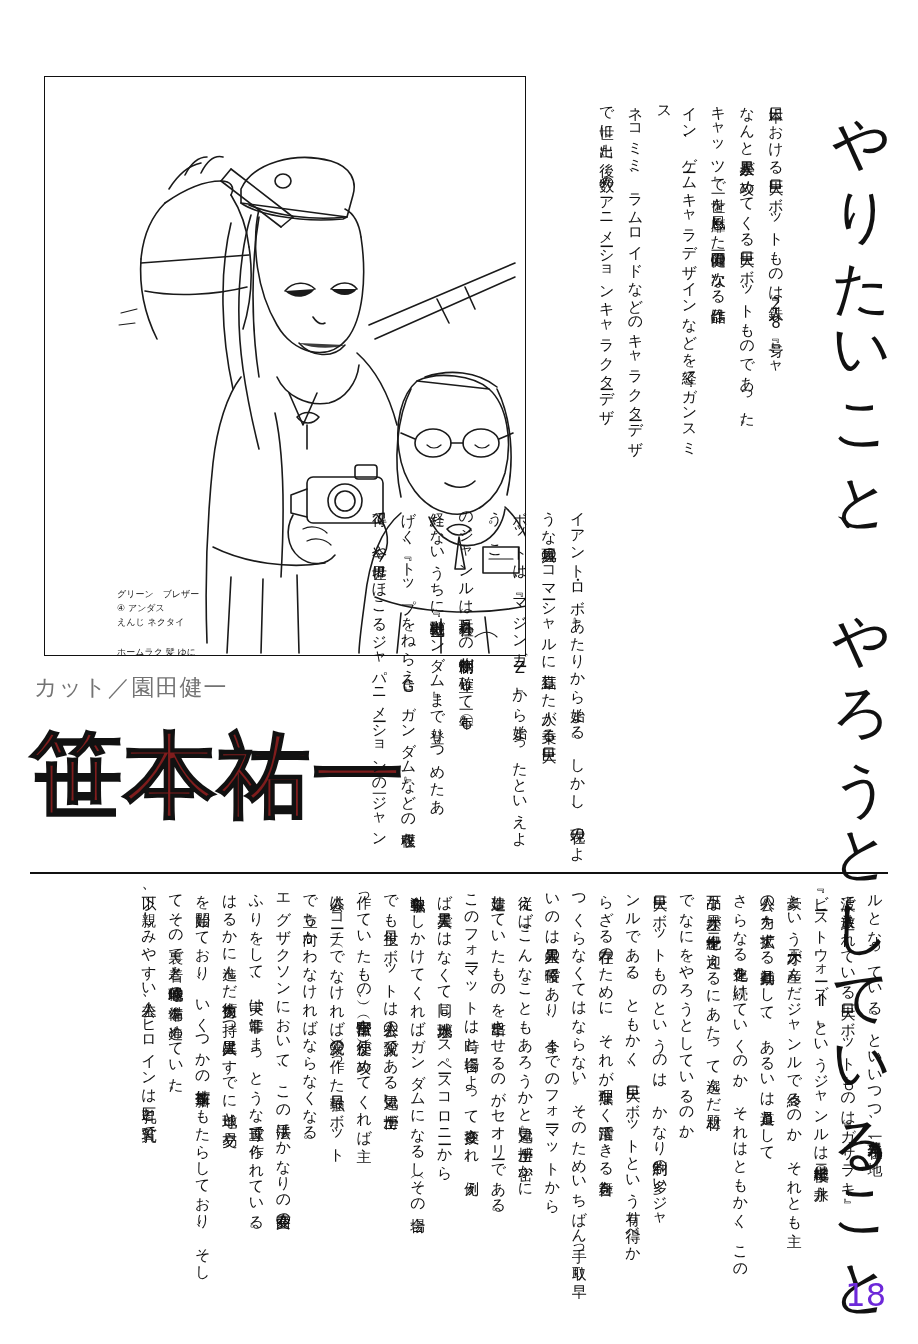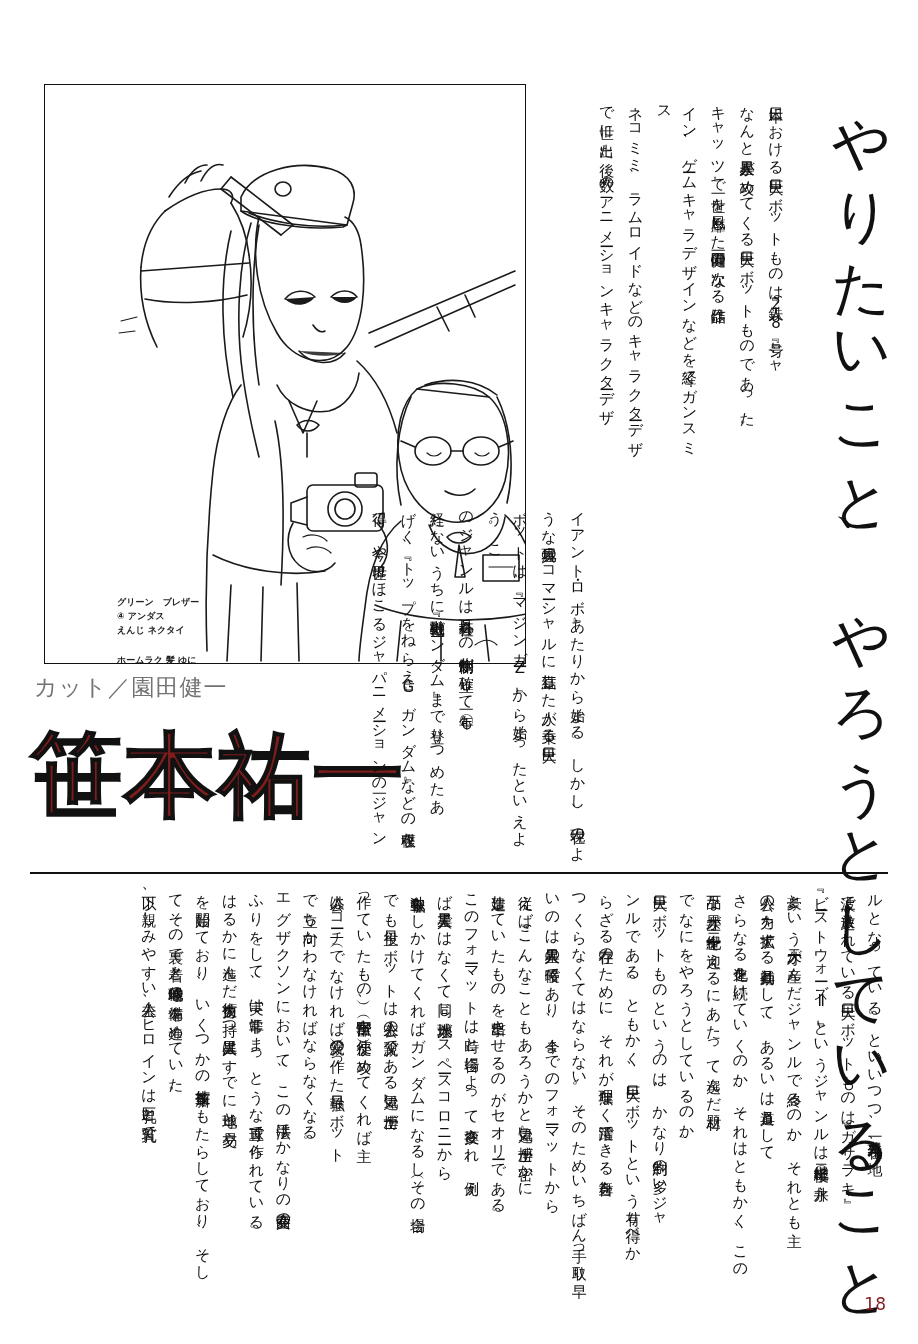--- a/index.html
+++ b/index.html
@@ -4,22 +4,22 @@
 <style>
   html,body{margin:0;padding:0;background:#ffffff;}
   body{
     width:918px;height:1344px;position:relative;overflow:hidden;
     font-family:"DejaVu Sans", sans-serif;color:#111;
   }
   .page{position:absolute;inset:0;}
 
   
   .illus{
-    position:absolute;left:44px;top:84px;width:480px;height:578px;
-    border:1.5px solid #111;background:#f9a8d4;overflow:hidden;font-weight:bold;
+    position:absolute;left:44px;top:76px;width:480px;height:578px;
+    border:1.5px solid #111;background:#f9a8d4;overflow:hidden;
   }
   .illus svg{display:block;width:100%;height:100%;}
 
   .illus-caption{
     position:absolute;left:34px;top:672px;width:300px;
     font-size:23px;letter-spacing:1px;color:#737373;
     font-family:"DejaVu Sans", sans-serif;
   }
 
   
@@ -61,21 +61,21 @@
     display:flex;flex-direction:row-reverse;align-items:flex-start;
   }
   .bcol{
     writing-mode:vertical-rl;text-orientation:upright;
     font-size:15px;line-height:1.66;letter-spacing:0.6px;
     height:400px;white-space:pre-wrap;word-break:break-all;
     padding:0 1px;
   }
 
   .pageno{
-    position:absolute;right:32px;bottom:30px;font-size:17px;color:#7f1d1d;
+    position:absolute;right:32px;bottom:30px;font-size:32px;color:#6d28d9;
     font-family:"DejaVu Sans", sans-serif;
   }
 
   
   .note{font-size:9px;fill:#222;font-family:"DejaVu Sans", sans-serif;}
 </style>
 </head>
 <body>
 
 <div class="page">

